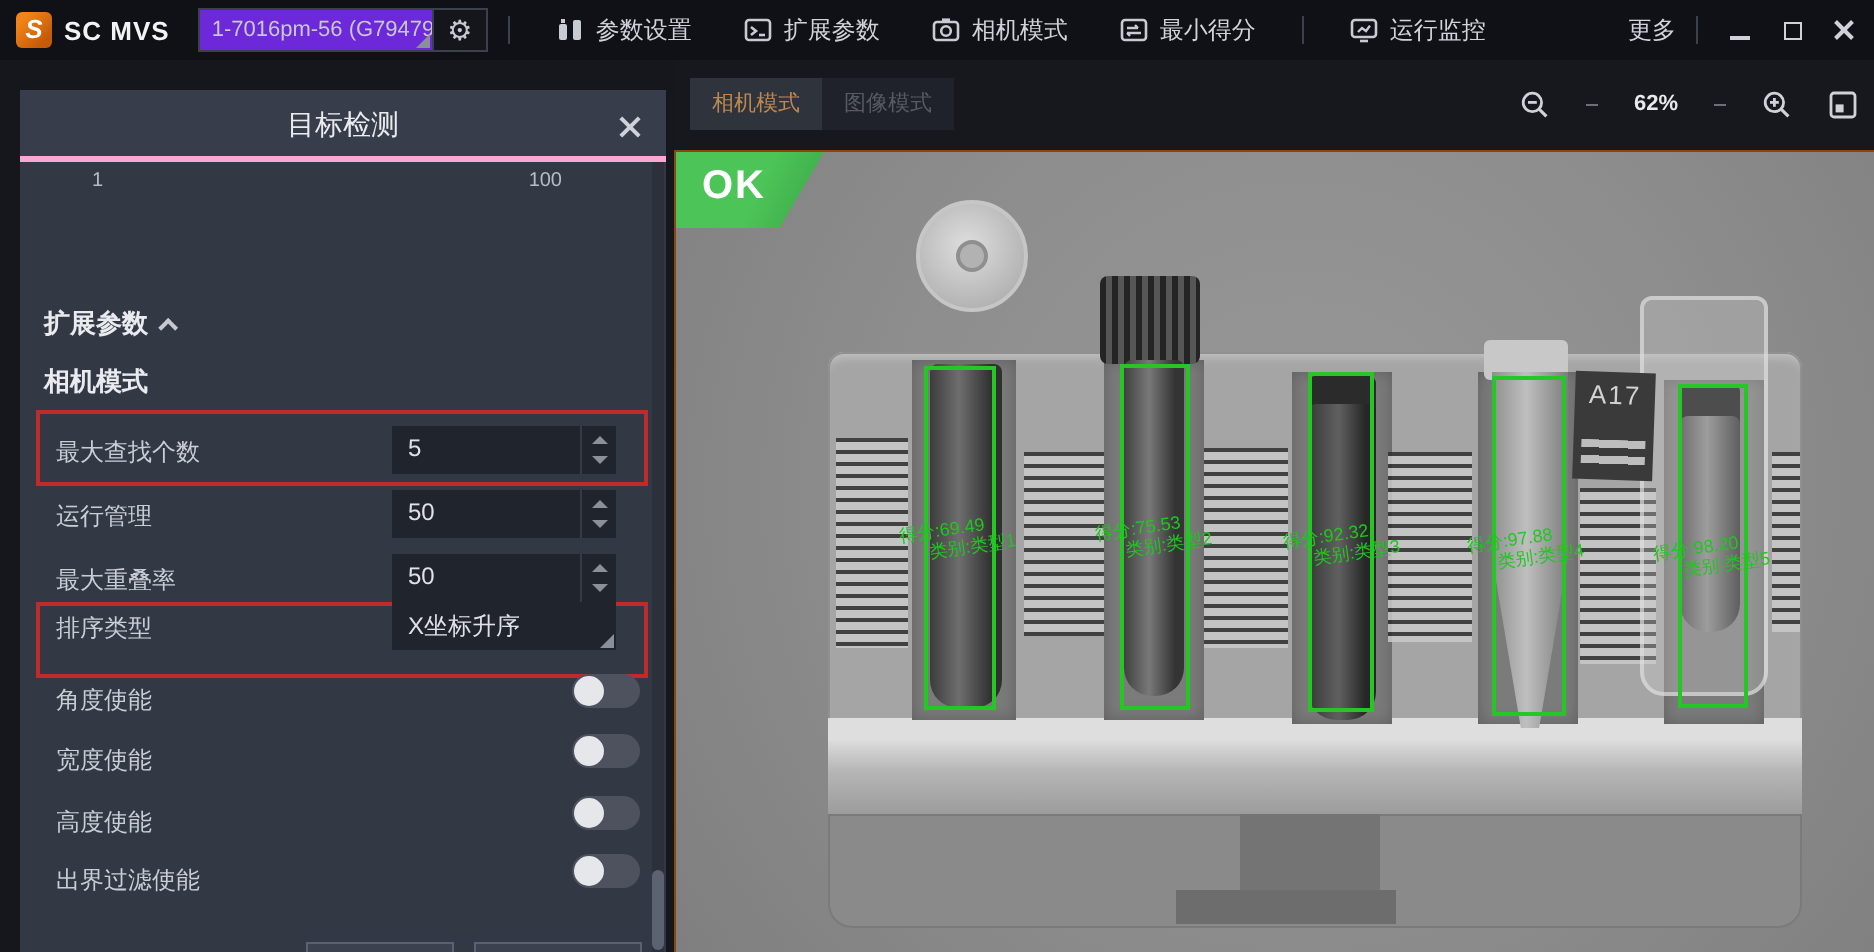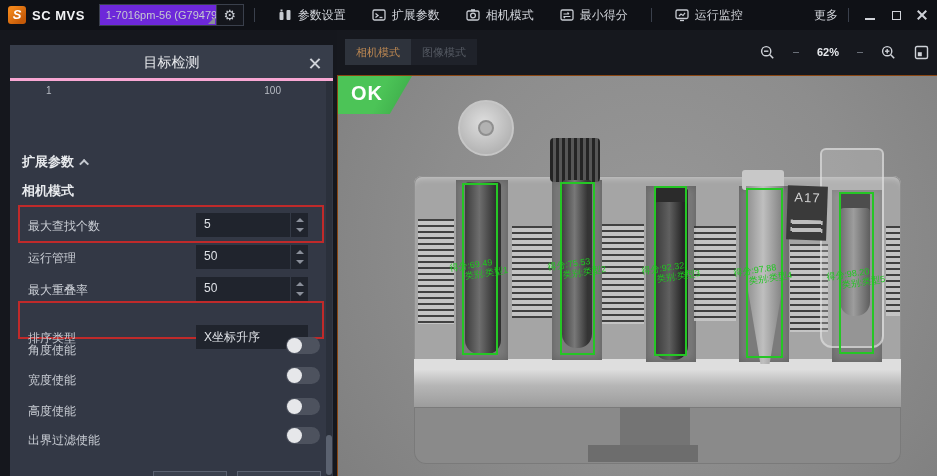--- a/index.html
+++ b/index.html
@@ -224,21 +224,21 @@
       <div class="spin">
         <span class="spin-val">50</span>
         <span class="spin-btns">
             <i class="spin-up"></i>
             <i class="spin-dn"></i>
           </span>
       </div>
     </div>
 
     <div class="hl" style="top:256px;height:38px;"></div>
-    <div class="prow" style="top:280px;text-align:right;">
+    <div class="prow" style="top:256px;text-align:right;">
       <span class="plabel">排序类型</span>
       <div class="drop">
         <span class="drop-val">X坐标升序</span>
         <i class="corner"></i>
       </div>
     </div>
 
     <div class="prow" style="top:322px;">
       <span class="plabel">宽度使能</span>
       <span class="toggle">

